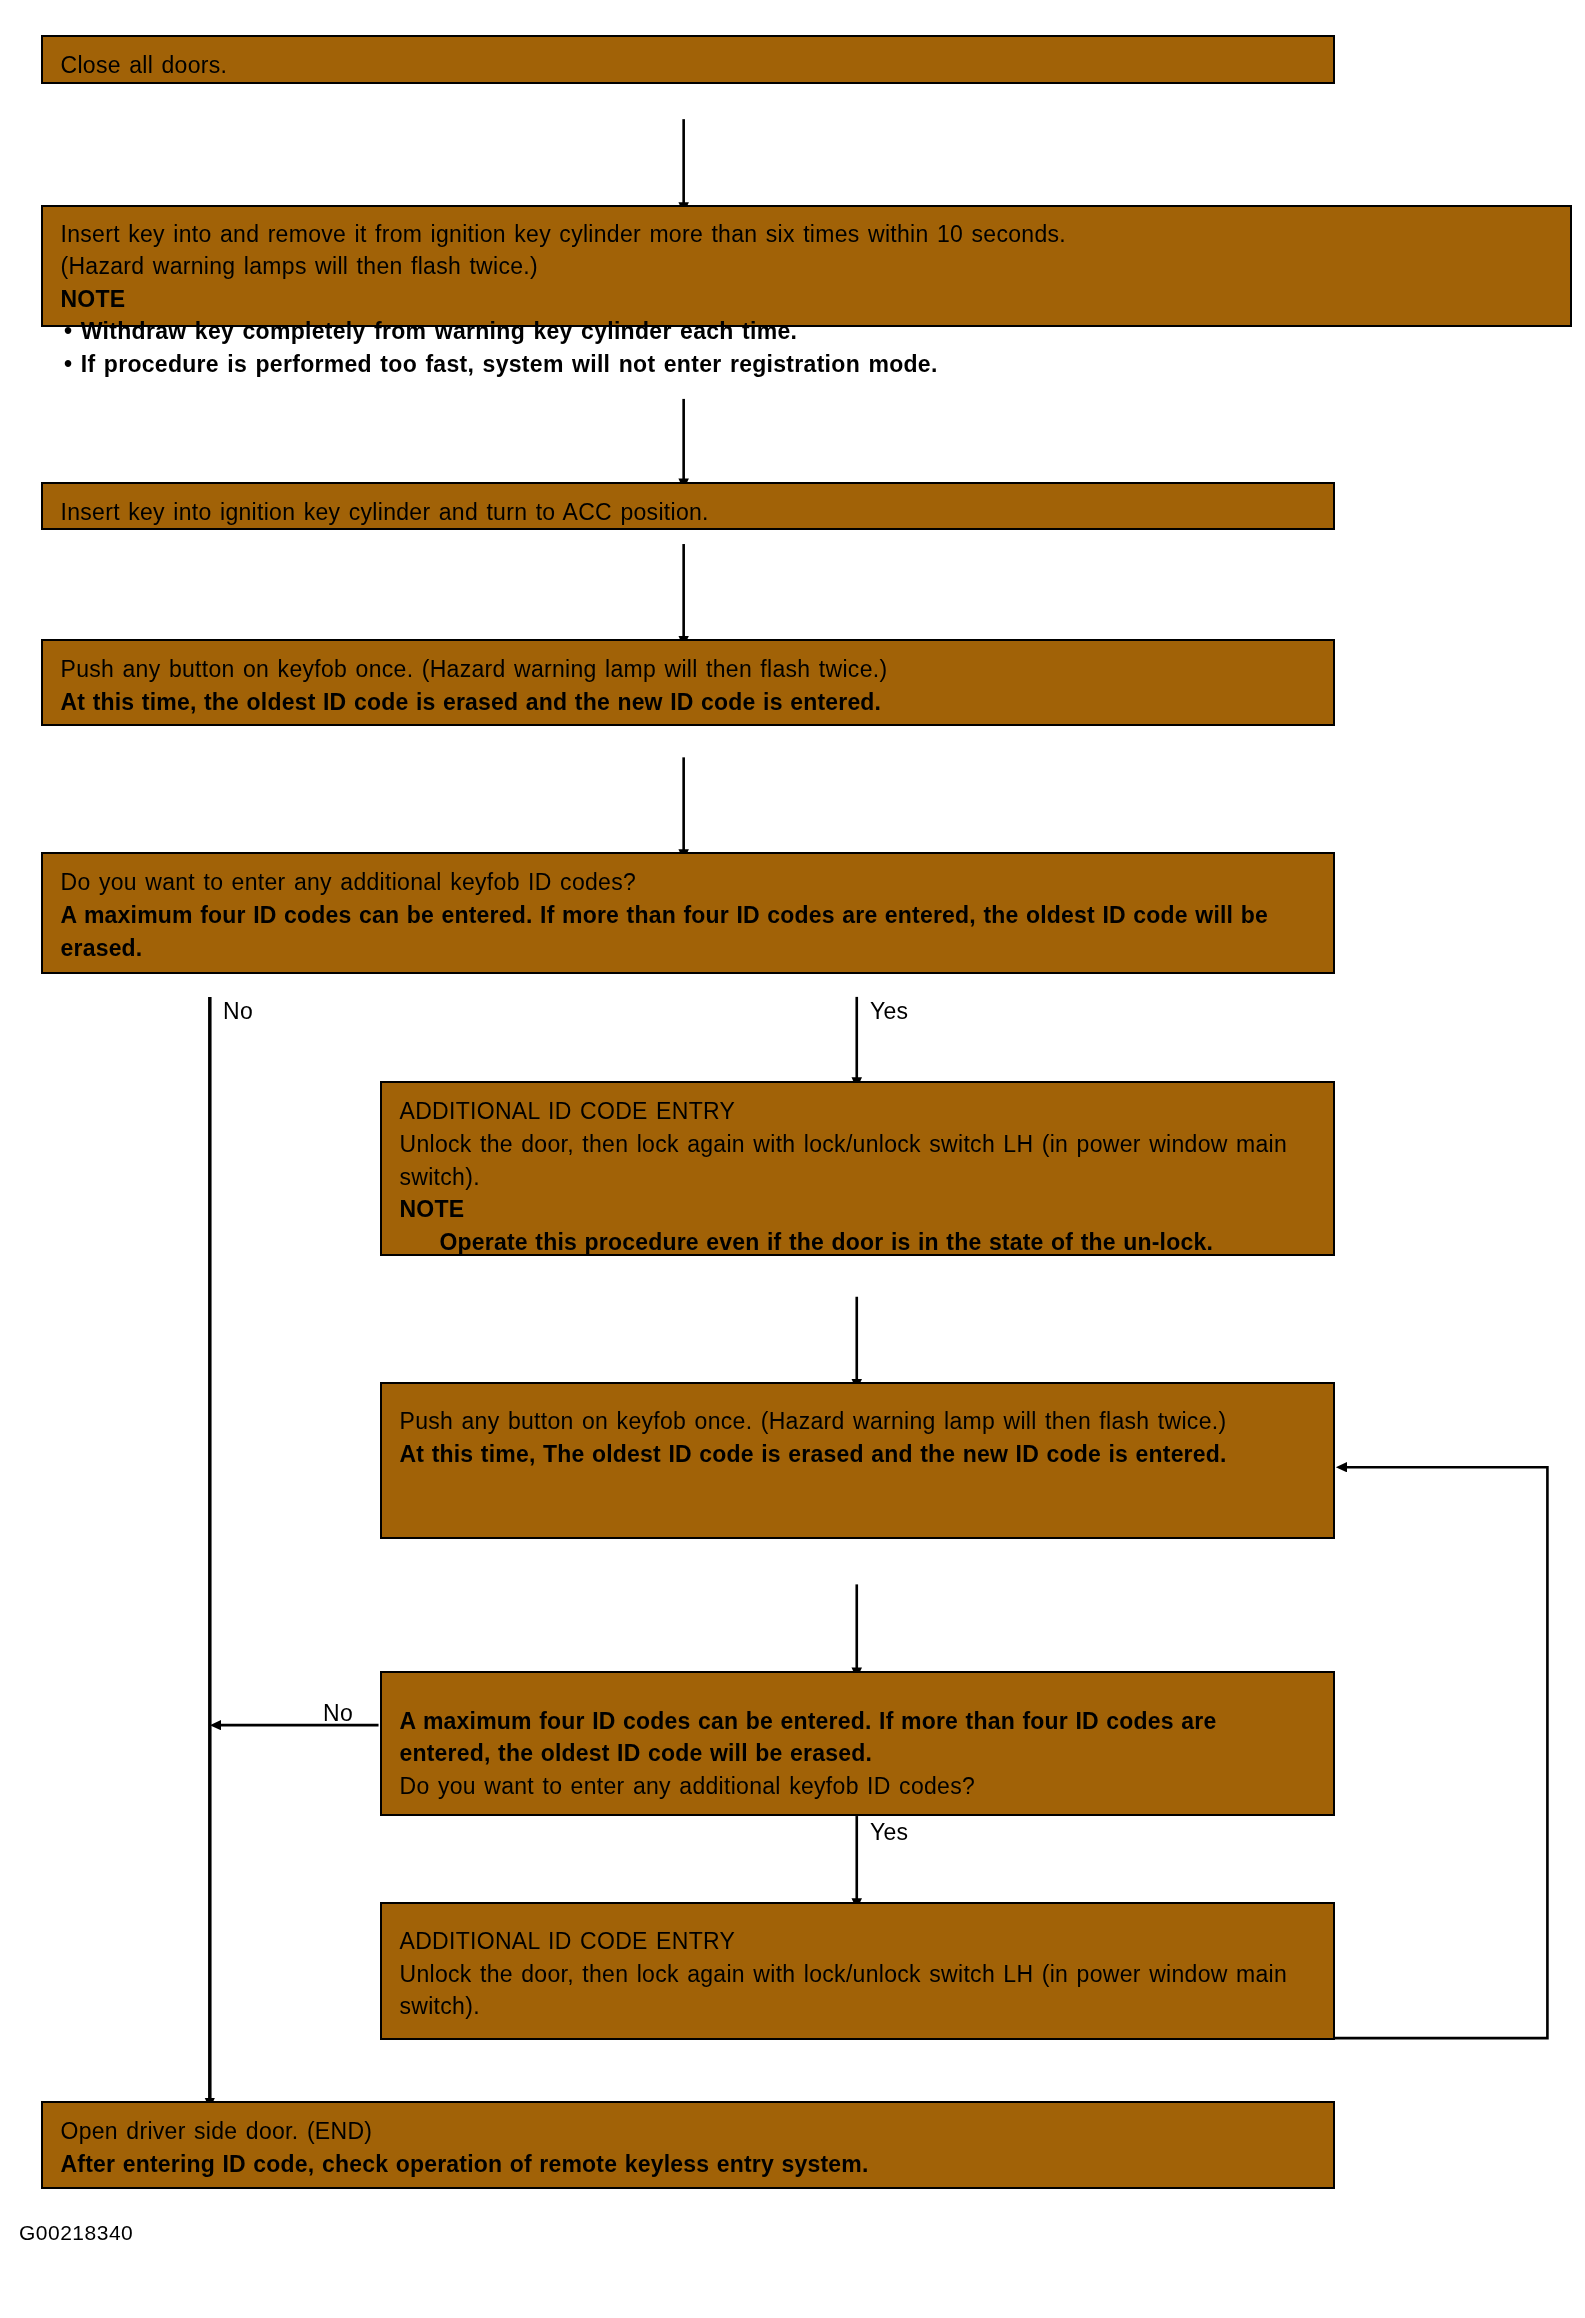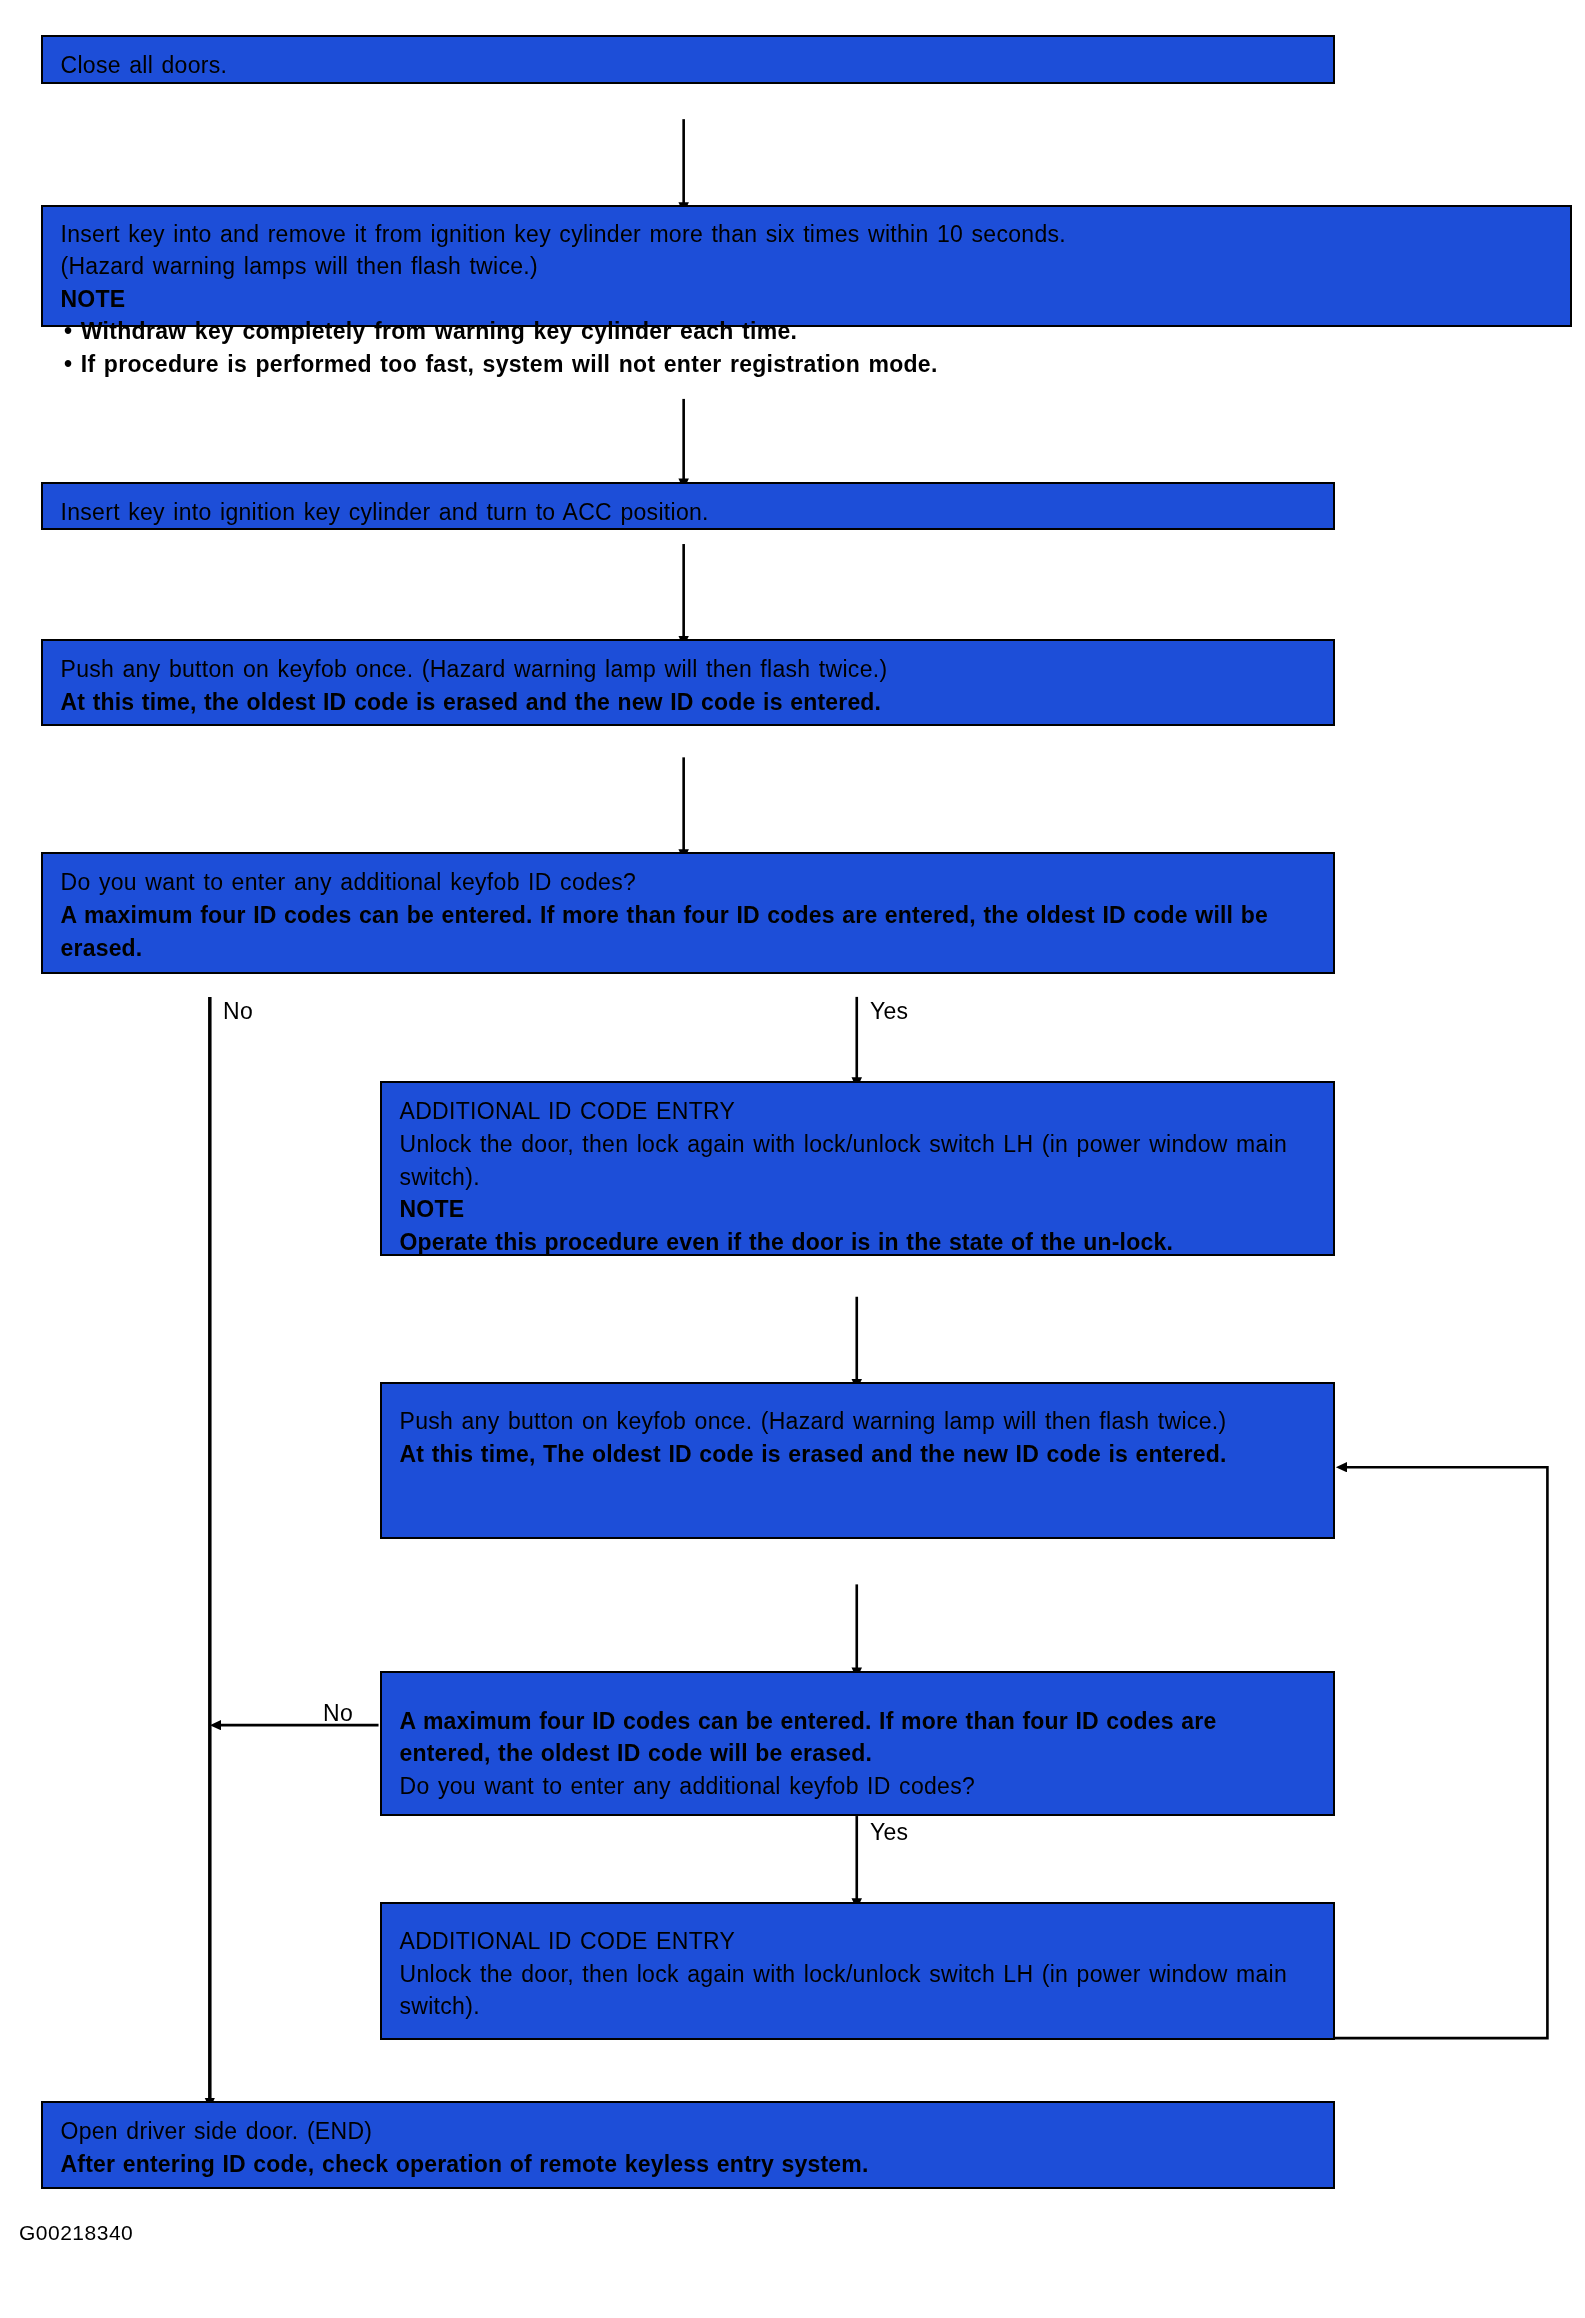--- a/index.html
+++ b/index.html
@@ -25,21 +25,21 @@
     position: absolute;
     left: 0; top: 0;
     width: 1585px;
     height: 2319px;
     pointer-events: none;
   }
   .node {
     position: absolute;
     box-sizing: border-box;
     border: 2.6px solid #000;
-    background: #1d4ed8;
+    background: #a16207;
     padding: 12.2px 15.7px 12.2px 17.5px;
     line-height: 1.42;
   }
   .node p {
     margin: 0;
     font-size: 23px;
     letter-spacing: 0.3px;
     word-spacing: 1.7px;
   }
   .node p.b {
@@ -134,21 +134,21 @@
 
   <div class="node" style="left:41px; top:852px; width:1294px; height:122px;">
     <p>Do you want to enter any additional keyfob ID codes?</p>
     <p class="b" style="max-width:1215px;">A maximum four ID codes can be entered. If more than four ID codes are entered, the oldest ID code will be erased.</p>
   </div>
 
   <div class="node" style="left:380px; top:1081px; width:955px; height:175px;">
     <p>ADDITIONAL ID CODE ENTRY</p>
     <p style="max-width:892px;">Unlock the door, then lock again with lock/unlock switch LH (in power window main switch).</p>
     <p class="b">NOTE</p>
-    <p class="b" style="max-width:892px;">Operate this procedure even if the door is in the state of the un-lock.</p>
+    <p class="b" style="max-width:892px;margin-left:40px;">Operate this procedure even if the door is in the state of the un-lock.</p>
   </div>
 
   <div class="node" style="left:380px; top:1382px; width:955px; height:157px; padding-top:21px;">
     <p style="max-width:839px;">Push any button on keyfob once. (Hazard warning lamp will then flash twice.)</p>
     <p class="b" style="max-width:839px;">At this time, The oldest ID code is erased and the new ID code is entered.</p>
   </div>
 
   <div class="node" style="left:380px; top:1671px; width:955px; height:145px; padding-top:31.5px;">
     <p class="b" style="max-width:883px;">A maximum four ID codes can be entered. If more than four ID codes are entered, the oldest ID code will be erased.</p>
     <p>Do you want to enter any additional keyfob ID codes?</p>

